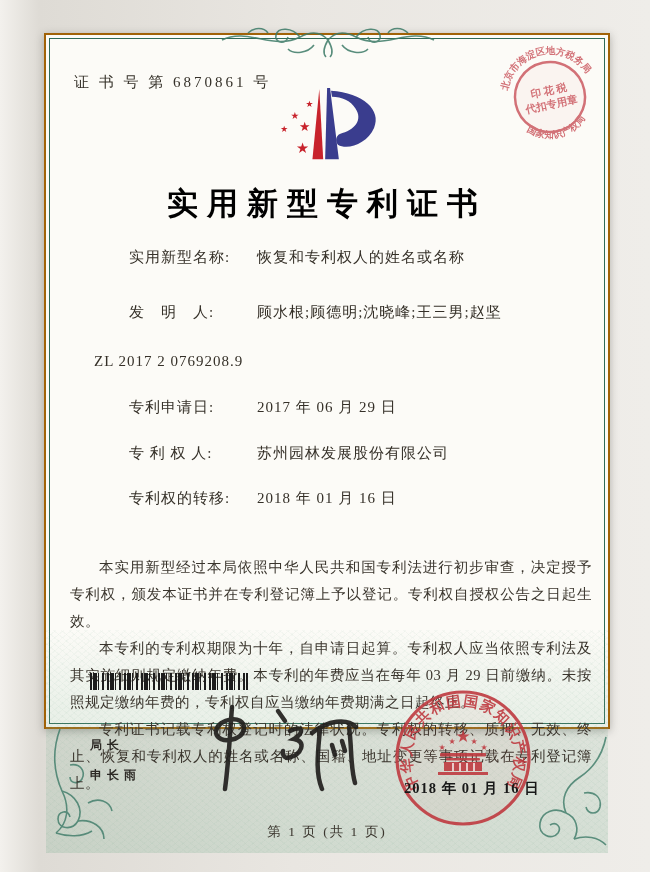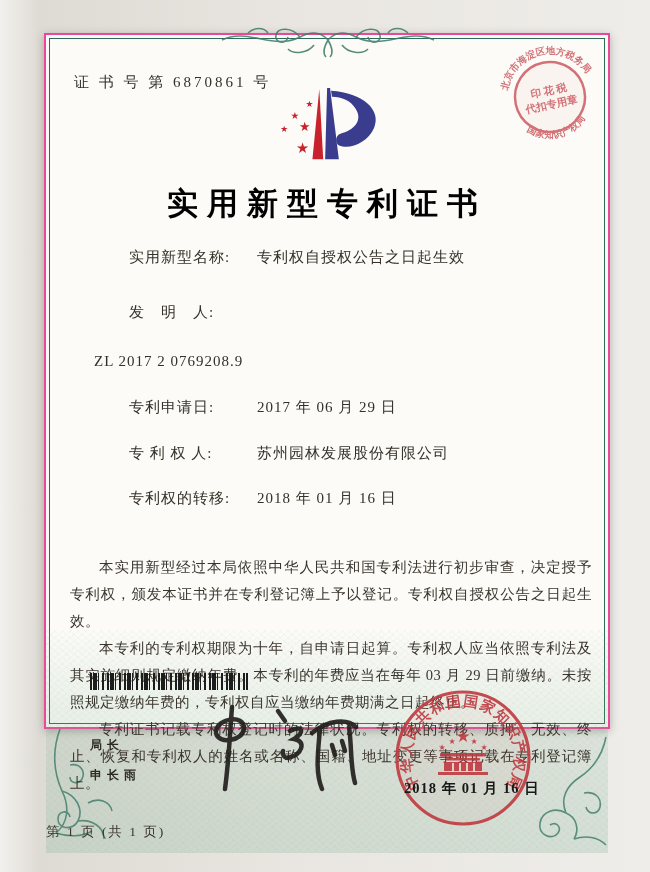--- a/index.html
+++ b/index.html
@@ -4,21 +4,21 @@
 <style>
   html,body{margin:0;padding:0;}
   body{
     width:650px;height:872px;overflow:hidden;position:relative;
     background:linear-gradient(90deg,#f3f1ed 0%,#dedbd5 6%,#e9e6e1 45%,#efede9 100%);
     font-family:"Liberation Serif","DejaVu Serif",serif;
   }
   .page{
     position:absolute;left:44px;top:33px;width:566px;height:696px;
     background:#fcfbf7;
-    border:2px solid #ec4899;
+    border:2px solid #a16207;
     box-shadow:0 2px 8px rgba(60,60,55,.35), inset 0 0 0 3px #fcfbf7, inset 0 0 0 4px #2e6a58;
     box-sizing:border-box;
   }
   .tint{
     position:absolute;left:0;top:595px;width:100%;height:223px;z-index:1;
     background:
       repeating-linear-gradient(-40deg,rgba(110,165,135,.05) 0 1px,transparent 1px 5px),
       repeating-linear-gradient(40deg,rgba(110,165,135,.05) 0 1px,transparent 1px 5px),
       linear-gradient(180deg,rgba(128,178,148,0) 0%,rgba(128,178,148,.14) 35%,rgba(128,178,148,.24) 100%);
   }
@@ -35,21 +35,21 @@
   .barcode{left:44px;top:638px;width:158px;height:17px;z-index:4;
     background:
       repeating-linear-gradient(90deg,#1c1c1c 0 2px,transparent 2px 3px,#1c1c1c 3px 7px,
       transparent 7px 8px,#1c1c1c 8px 9px,transparent 9px 12px,#1c1c1c 12px 14px,transparent 14px 17px);}
   .officer{left:44px;z-index:4;font-family:"Liberation Sans","DejaVu Sans",sans-serif;
            font-weight:600;font-size:12px;letter-spacing:5px;color:#2d2a26;white-space:nowrap;}
   .sig{left:148px;top:662px;z-index:4;}
   .sealwrap{left:337px;top:643px;z-index:5;}
   .sealdate{left:358px;top:744px;z-index:6;font-size:14.5px;font-weight:bold;
             letter-spacing:1px;color:#181818;white-space:nowrap;}
-  .footer{left:0;top:788px;width:100%;text-align:left;z-index:4;
+  .footer{left:0;top:788px;width:100%;text-align:center;z-index:4;
           font-size:13.5px;letter-spacing:2px;color:#3b362e;}
   .taxstamp{left:448px;top:6px;z-index:5;transform:rotate(-12deg);opacity:.88;}
   .logo{left:206px;top:50px;z-index:4;}
   .orn{z-index:3;}
   svg text{font-family:"Liberation Serif","DejaVu Serif",serif;}
 </style>
 </head>
 <body>
 
 <div class="page">
@@ -123,24 +123,25 @@
       <textPath href="#taxBot" startOffset="50%" text-anchor="middle">国家知识产权局</textPath>
     </text>
     <text x="56" y="53" font-size="10.5" fill="#cd5f66" font-weight="bold" text-anchor="middle">印 花 税</text>
     <text x="56" y="67" font-size="10.5" fill="#cd5f66" font-weight="bold" text-anchor="middle">代扣专用章</text>
   </svg>
 
   <div class="abs title">实用新型专利证书</div>
 
   <div class="abs field" style="top:213px">
     <span class="lbl">实用新型名称:</span>
-    <span class="val">专利权自授权公告之日起生效</span>
+    <span class="val">恢复和专利权人的姓名或名称</span>
   </div>
   <div class="abs field" style="top:268px">
     <span class="lbl">发　明　人:</span>
+    <span class="val">顾水根;顾德明;沈晓峰;王三男;赵坚</span>
   </div>
   <div class="abs field" style="top:318px">
     <span class="val">ZL 2017 2 0769208.9</span>
   </div>
   <div class="abs field" style="top:363px">
     <span class="lbl">专利申请日:</span>
     <span class="val">2017 年 06 月 29 日</span>
   </div>
   <div class="abs field" style="top:409px">
     <span class="lbl">专 利 权 人:</span>

